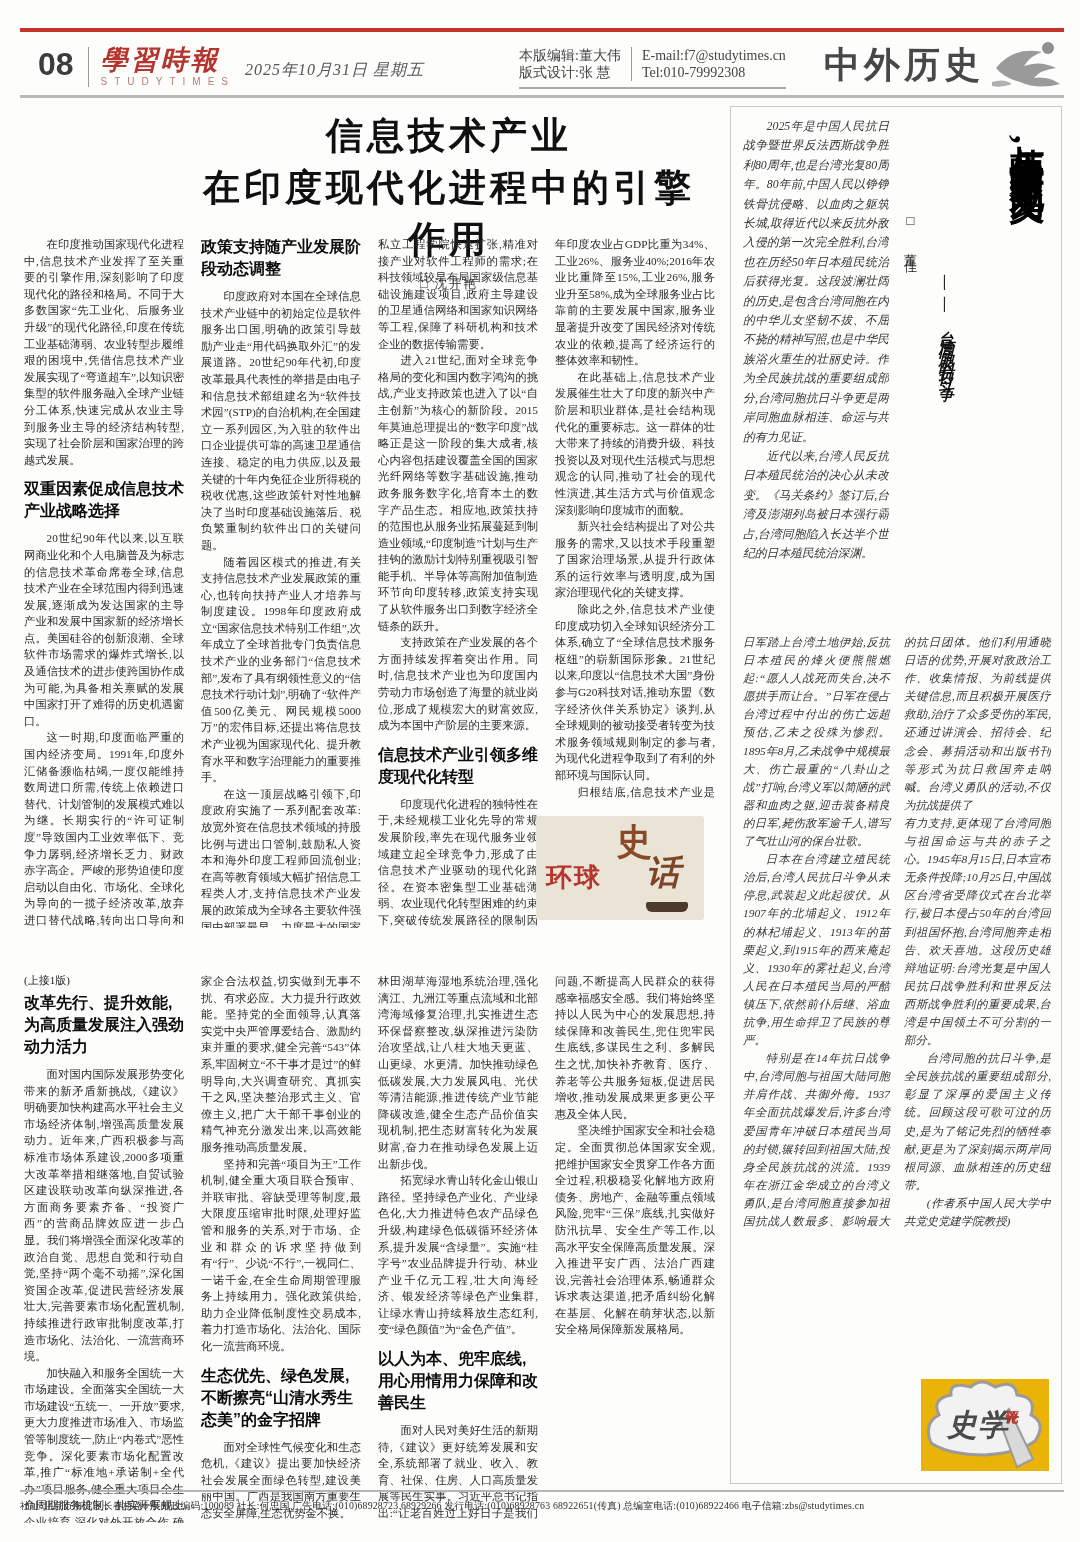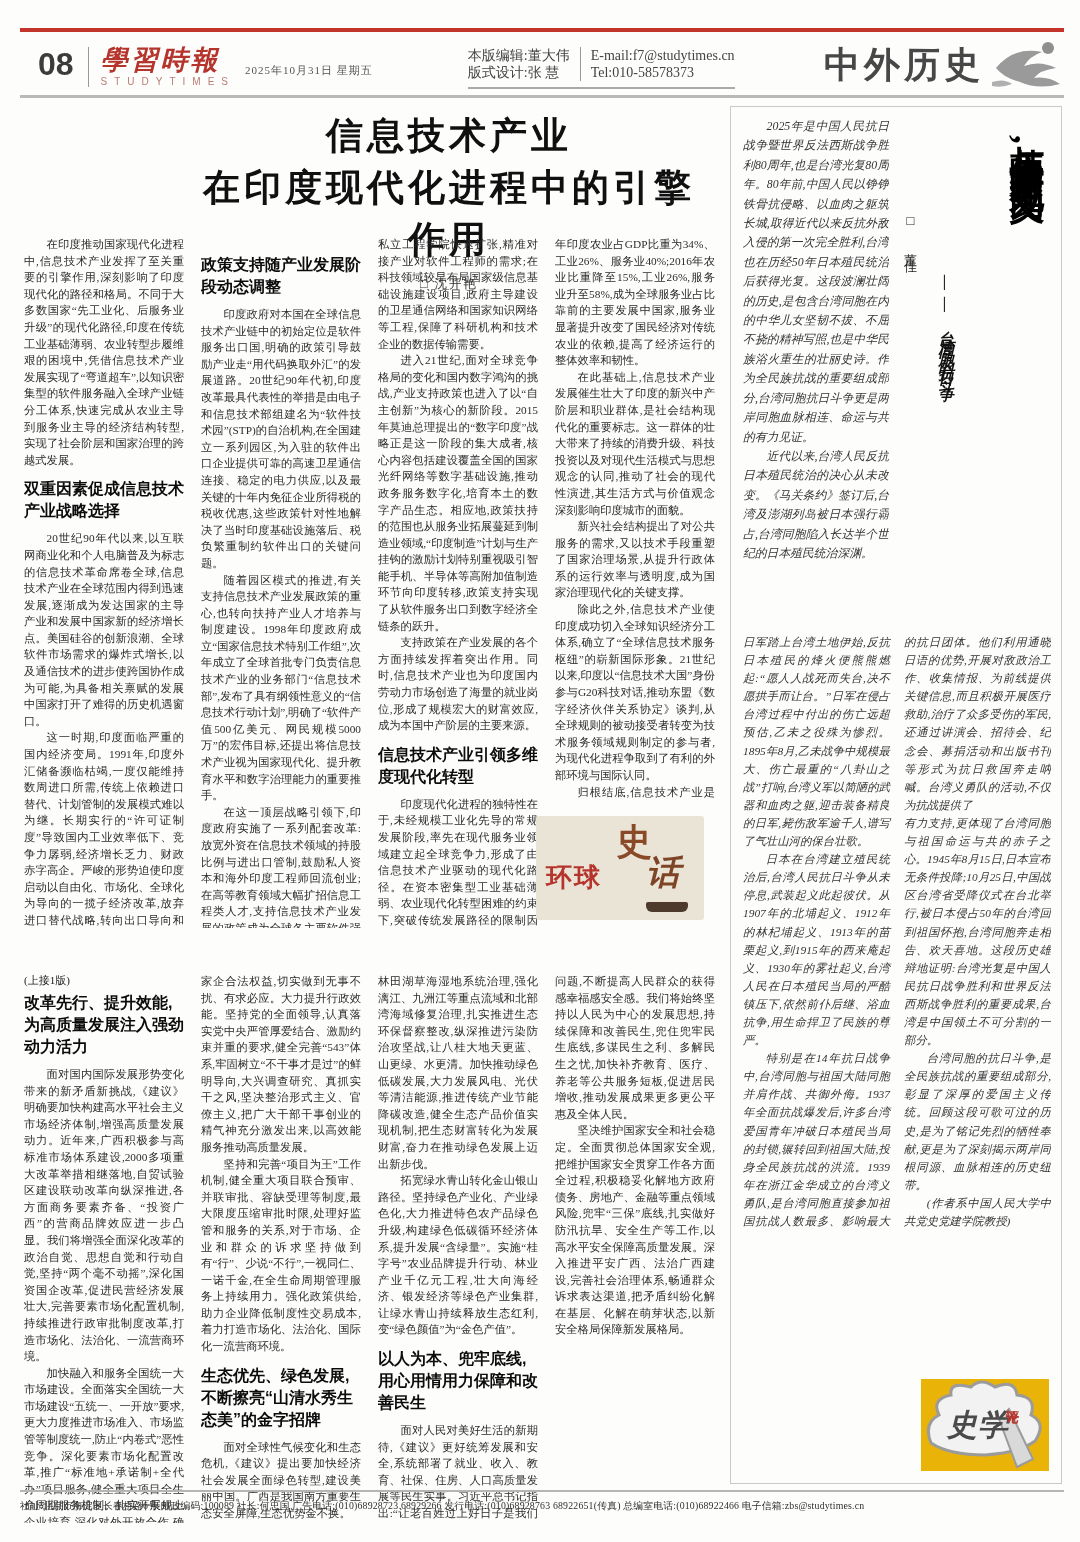--- a/index.html
+++ b/index.html
@@ -8,21 +8,21 @@
   
   .topline{position:absolute;left:20px;right:16px;top:28px;height:4px;background:#c3352b;}
   .masthead{position:absolute;left:20px;right:16px;top:36px;height:56px;display:flex;align-items:center;}
   .pagenum{font-size:32px;font-weight:bold;color:#3c3c3c;line-height:50px;padding:0 14px 0 18px;
            font-family:"Liberation Sans",sans-serif;}
   .mh-div{width:1px;height:40px;background:#999;margin:6px 12px 0 0;}
   .logo{display:flex;flex-direction:column;margin-top:4px;}
   .logo-cn{font-size:27px;font-weight:bold;color:#b5342c;letter-spacing:3px;line-height:28px;
            font-family:"DejaVu Serif",serif;font-style:italic;}
   .logo-en{font-size:10px;letter-spacing:7px;color:#b87c74;margin-top:2px;font-family:"Liberation Sans",sans-serif;}
-  .date{font-size:11px;color:#555;margin:13px 0 0 10px;letter-spacing:1px;}
+  .date{font-size:16px;color:#555;margin:13px 0 0 10px;letter-spacing:1px;font-style:italic;}
   .ed-info{display:flex;margin:8px 0 0 95px;font-size:14px;color:#444;line-height:17px;
            border-bottom:2px solid #aaa;padding-bottom:6px;}
   .ed-col{display:flex;flex-direction:column;}
   .ed-sep{width:1px;background:#999;margin:0 10px;}
   .section-name{font-size:36px;font-weight:bold;color:#474747;letter-spacing:4px;margin:2px 6px 0 auto;
                 font-family:Liberation Mono, monospace;}
   .ornament{margin-top:0;}
   .mh-rule{position:absolute;left:20px;right:16px;top:95px;height:3px;background:#b9b9b9;}
   
   .content{position:absolute;left:24px;top:104px;width:1040px;height:1382px;}
@@ -94,21 +94,21 @@
     </div>
     <div class="date">2025年10月31日 星期五</div>
     <div class="ed-info">
       <div class="ed-col">
         <span>本版编辑:董大伟</span>
         <span>版式设计:张  慧</span>
       </div>
       <div class="ed-sep"></div>
       <div class="ed-col">
         <span>E-mail:f7@studytimes.cn</span>
-        <span>Tel:010-58578373</span>
+        <span>Tel:010-79992308</span>
       </div>
     </div>
     <div class="section-name">中外历史</div>
     <svg class="ornament" width="74" height="52" viewBox="0 0 74 52">
       <path d="M6 30 Q24 8 52 14 Q40 18 34 28 Q50 22 66 30 Q50 32 44 40 Q58 38 70 46 Q48 52 30 44 Q14 40 6 30 Z" fill="#9a9a9a"></path>
       <circle cx="58" cy="10" r="6" fill="#8f8f8f"></circle>
       <path d="M2 44 Q14 40 22 46 Q12 50 2 48 Z" fill="#b0b0b0"></path>
     </svg>
   </div>
   <div class="mh-rule"></div>
@@ -124,21 +124,21 @@
 
       <div class="ucol ucol1 btxt">
         <p>在印度推动国家现代化进程中,信息技术产业发挥了至关重要的引擎作用,深刻影响了印度现代化的路径和格局。不同于大多数国家“先工业化、后服务业升级”的现代化路径,印度在传统工业基础薄弱、农业转型步履维艰的困境中,凭借信息技术产业发展实现了“弯道超车”,以知识密集型的软件服务融入全球产业链分工体系,快速完成从农业主导到服务业主导的经济结构转型,实现了社会阶层和国家治理的跨越式发展。</p>
         <div class="col-h">双重因素促成信息技术产业战略选择</div>
         <p>20世纪90年代以来,以互联网商业化和个人电脑普及为标志的信息技术革命席卷全球,信息技术产业在全球范围内得到迅速发展,逐渐成为发达国家的主导产业和发展中国家新的经济增长点。美国硅谷的创新浪潮、全球软件市场需求的爆炸式增长,以及通信技术的进步使跨国协作成为可能,为具备相关禀赋的发展中国家打开了难得的历史机遇窗口。</p>
         <p>这一时期,印度面临严重的国内经济变局。1991年,印度外汇储备濒临枯竭,一度仅能维持数周进口所需,传统上依赖进口替代、计划管制的发展模式难以为继。长期实行的“许可证制度”导致国内工业效率低下、竞争力孱弱,经济增长乏力、财政赤字高企。严峻的形势迫使印度启动以自由化、市场化、全球化为导向的一揽子经济改革,放弃进口替代战略,转向出口导向和市场开放的发展道路。</p>
 
       </div>
 
       <div class="ucol ucol2 btxt">
-        <div class="col-h" style="margin-top:18px">政策支持随产业发展阶段动态调整</div>
+        <div class="col-h" style="margin-top:0">政策支持随产业发展阶段动态调整</div>
         <p>印度政府对本国在全球信息技术产业链中的初始定位是软件服务出口国,明确的政策引导鼓励产业走“用代码换取外汇”的发展道路。20世纪90年代初,印度改革最具代表性的举措是由电子和信息技术部组建名为“软件技术园”(STP)的自治机构,在全国建立一系列园区,为入驻的软件出口企业提供可靠的高速卫星通信连接、稳定的电力供应,以及最关键的十年内免征企业所得税的税收优惠,这些政策针对性地解决了当时印度基础设施落后、税负繁重制约软件出口的关键问题。</p>
         <p>随着园区模式的推进,有关支持信息技术产业发展政策的重心,也转向扶持产业人才培养与制度建设。1998年印度政府成立“国家信息技术特别工作组”,次年成立了全球首批专门负责信息技术产业的业务部门“信息技术部”,发布了具有纲领性意义的“信息技术行动计划”,明确了“软件产值500亿美元、网民规模5000万”的宏伟目标,还提出将信息技术产业视为国家现代化、提升教育水平和数字治理能力的重要推手。</p>
         <p>在这一顶层战略引领下,印度政府实施了一系列配套改革:放宽外资在信息技术领域的持股比例与进出口管制,鼓励私人资本和海外印度工程师回流创业;在高等教育领域大幅扩招信息工程类人才,支持信息技术产业发展的政策成为全球各主要软件强国中部署最早、力度最大的国家之一。</p>
 
       </div>
 
       <div class="ucol ucol3 btxt">
         <p class="cont">私立工程学院快速扩张,精准对接产业对软件工程师的需求;在科技领域较早布局国家级信息基础设施建设项目,政府主导建设的卫星通信网络和国家知识网络等工程,保障了科研机构和技术企业的数据传输需要。</p>
         <p>进入21世纪,面对全球竞争格局的变化和国内数字鸿沟的挑战,产业支持政策也进入了以“自主创新”为核心的新阶段。2015年莫迪总理提出的“数字印度”战略正是这一阶段的集大成者,核心内容包括建设覆盖全国的国家光纤网络等数字基础设施,推动政务服务数字化,培育本土的数字产品生态。相应地,政策扶持的范围也从服务业拓展蔓延到制造业领域,“印度制造”计划与生产挂钩的激励计划特别重视吸引智能手机、半导体等高附加值制造环节向印度转移,政策支持实现了从软件服务出口到数字经济全链条的跃升。</p>
         <p>支持政策在产业发展的各个方面持续发挥着突出作用。同时,信息技术产业也为印度国内劳动力市场创造了海量的就业岗位,形成了规模宏大的财富效应,成为本国中产阶层的主要来源。</p>

